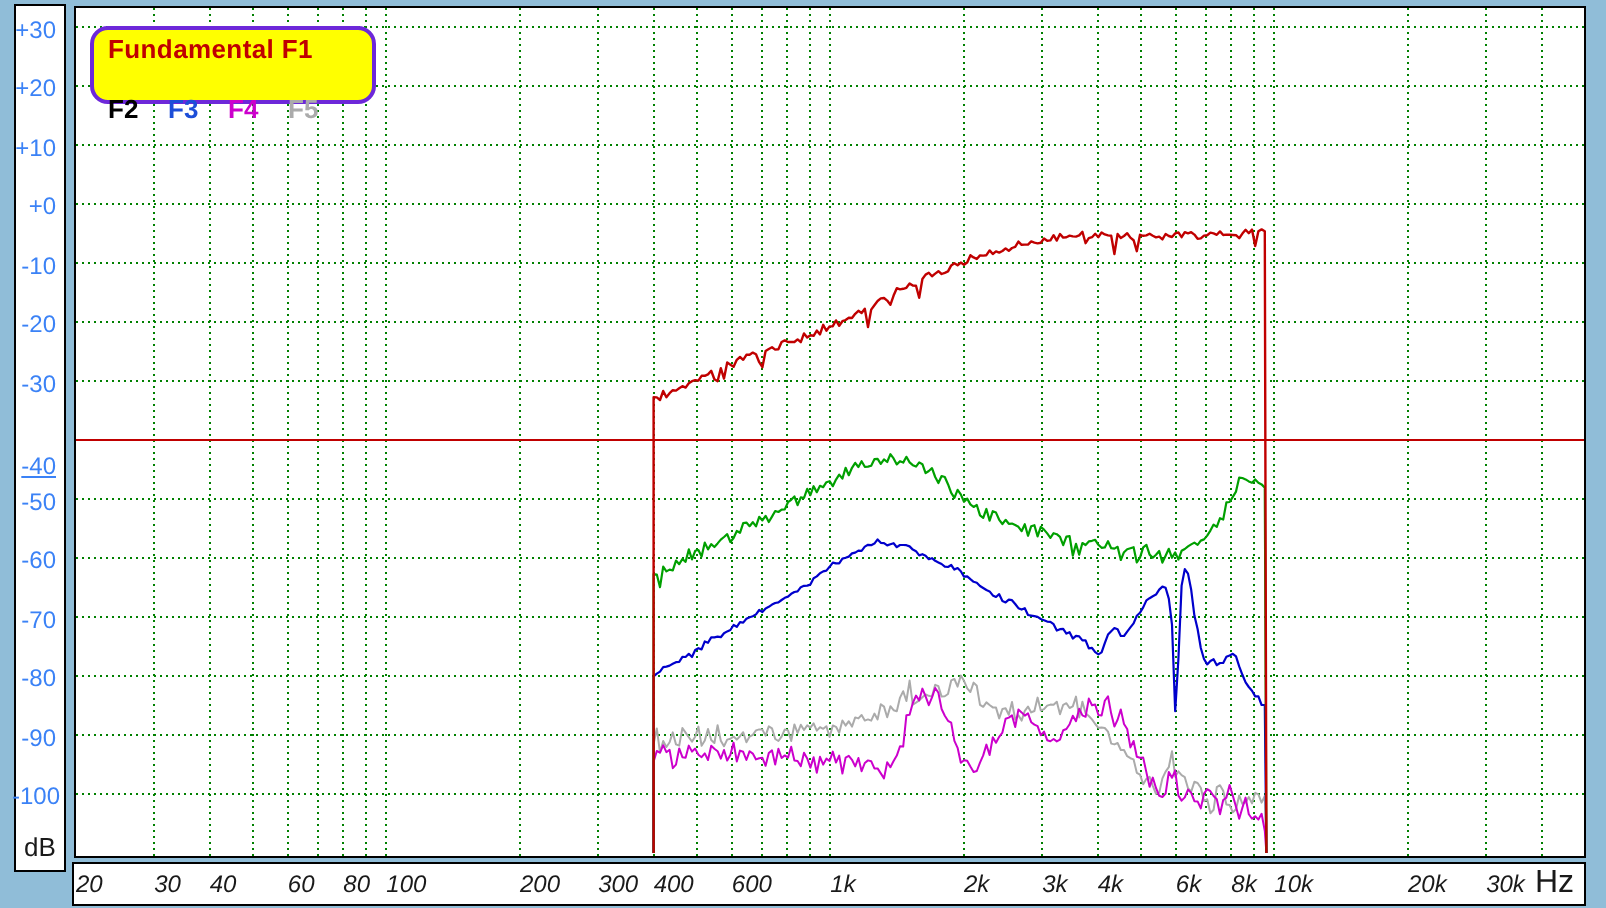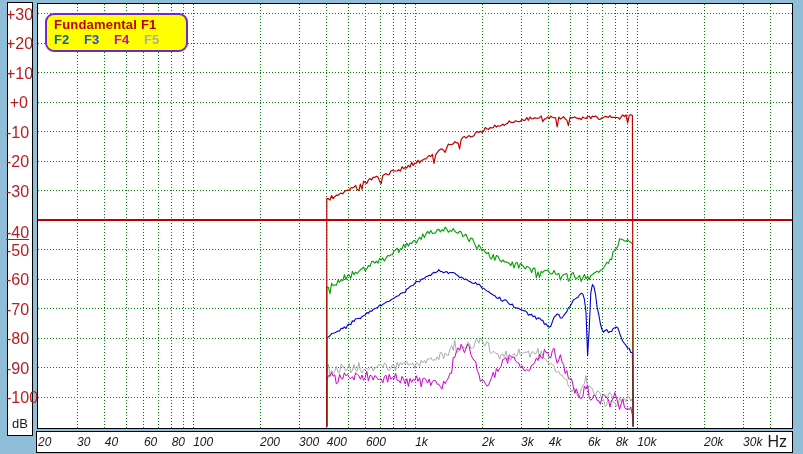--- a/index.html
+++ b/index.html
@@ -6,21 +6,21 @@
   body{
     width:803px;height:454px;position:relative;overflow:hidden;
     background:#90BDD8;
     font-family:"Liberation Sans",sans-serif;
   }
   .strip{position:absolute;background:#FFFFFF;border:1px solid #000;box-sizing:border-box;}
   #y-strip{left:7px;top:2px;width:26px;height:434px;}
   #x-strip{left:36px;top:431px;width:757px;height:22px;}
   #plot-area{position:absolute;left:37px;top:3px;width:756px;height:426px;background:#FFFFFF;border:1px solid #000;box-sizing:border-box;}
   #chart-svg{position:absolute;left:0;top:0;pointer-events:none;}
-  .ylab{position:absolute;right:2px;width:100%;text-align:right;font-size:16px;color:#b91c1c;line-height:12px;box-sizing:border-box;padding-right:2px;}
+  .ylab{position:absolute;right:2px;width:100%;text-align:right;font-size:12px;color:#3b82f6;line-height:12px;box-sizing:border-box;padding-right:2px;}
   .yunit{position:absolute;left:0;width:100%;text-align:center;font-size:13px;color:#1a1a1a;line-height:13px;}
   .xlab{position:absolute;top:4px;font-size:12px;color:#1a1a1a;line-height:12px;white-space:nowrap;font-style:italic;}
   .xunit{position:absolute;top:4px;right:5px;font-size:16px;color:#1a1a1a;line-height:12px;}
   #legend{
     position:absolute;left:45px;top:13px;width:143px;height:39px;box-sizing:border-box;
     border:2px solid #6d28d9;border-radius:9px;padding:2px 0 0 7px;
   }
   #legend-title{font-size:13px;font-weight:bold;line-height:15px;letter-spacing:0.2px;}
   #legend-row2{font-size:13px;font-weight:bold;line-height:16px;}
   #legend-row2 span{display:inline-block;width:30px;}
@@ -127,14 +127,14 @@
       <path d="M326.8 426.5 L326.8 372.0 L328.4 364.2 L330.0 376.3 L331.6 370.5 L333.2 373.5 L334.8 371.1 L336.4 366.2 L338.0 372.2 L339.6 372.8 L341.2 364.0 L342.8 366.3 L344.4 368.6 L346.0 370.8 L347.6 368.4 L349.2 363.3 L350.8 372.9 L352.4 370.3 L354.0 364.5 L355.6 370.0 L357.2 371.5 L358.8 362.6 L360.4 370.4 L362.0 373.1 L363.6 369.8 L365.2 369.4 L366.8 368.3 L368.4 369.8 L370.0 368.1 L371.6 366.1 L373.2 371.1 L374.8 368.3 L376.4 367.4 L378.0 365.2 L379.6 364.7 L381.2 364.8 L382.8 367.8 L384.4 363.2 L386.0 364.2 L387.6 369.5 L389.2 370.5 L390.8 368.3 L392.4 364.7 L394.0 365.2 L395.6 370.5 L397.2 362.2 L398.8 366.5 L400.4 362.4 L402.0 365.0 L403.6 362.7 L405.2 363.8 L406.8 361.7 L408.4 365.3 L410.0 363.6 L411.6 364.4 L413.2 363.1 L414.8 368.5 L416.4 362.7 L418.0 363.4 L419.6 366.4 L421.2 360.2 L422.8 362.8 L424.4 360.6 L426.0 363.3 L427.6 358.7 L429.2 359.2 L430.8 357.5 L432.4 360.3 L434.0 359.7 L435.6 360.3 L437.2 356.8 L438.8 359.7 L440.4 352.1 L442.0 353.3 L443.6 358.6 L445.2 353.1 L446.8 355.1 L448.4 355.6 L450.0 348.8 L451.6 345.6 L453.2 350.5 L454.8 340.3 L456.4 352.3 L458.0 351.3 L459.6 350.2 L461.2 348.6 L462.8 347.2 L464.4 347.9 L466.0 348.3 L467.6 342.4 L469.2 343.1 L470.8 348.3 L472.4 348.1 L474.0 347.0 L475.6 340.2 L477.2 339.5 L478.8 343.3 L480.4 337.7 L482.0 340.4 L483.6 344.2 L485.2 346.0 L486.8 341.3 L488.4 342.9 L490.0 352.4 L491.6 353.4 L493.2 351.2 L494.8 352.5 L496.4 353.7 L498.0 353.8 L499.6 359.2 L501.2 354.5 L502.8 354.1 L504.4 357.4 L506.0 351.0 L507.6 359.8 L509.2 357.6 L510.8 360.3 L512.4 355.4 L514.0 353.3 L515.6 356.2 L517.2 355.5 L518.8 348.8 L520.4 355.3 L522.0 354.6 L523.6 352.8 L525.2 352.3 L526.8 352.4 L528.4 350.9 L530.0 357.1 L531.6 352.4 L533.2 351.6 L534.8 354.0 L536.4 353.2 L538.0 348.3 L539.6 358.7 L541.2 350.9 L542.8 356.6 L544.4 358.0 L546.0 359.7 L547.6 362.0 L549.2 363.9 L550.8 363.7 L552.4 364.0 L554.0 365.8 L555.6 371.8 L557.2 372.2 L558.8 371.5 L560.4 375.0 L562.0 375.0 L563.6 378.1 L565.2 379.1 L566.8 379.7 L568.4 386.4 L570.0 387.3 L571.6 392.1 L573.2 389.4 L574.8 388.4 L576.4 392.9 L578.0 396.9 L579.6 396.3 L581.2 389.2 L582.8 385.8 L584.4 383.6 L586.0 375.6 L587.6 388.3 L589.2 385.7 L590.8 387.6 L592.4 388.6 L594.0 394.1 L595.6 395.8 L597.2 390.9 L598.8 391.5 L600.4 393.9 L602.0 400.6 L603.6 399.6 L605.2 406.6 L606.8 404.9 L608.4 393.6 L610.0 392.6 L611.6 395.4 L613.2 402.3 L614.8 402.5 L616.4 406.2 L618.0 404.6 L619.6 397.7 L621.2 401.9 L622.8 401.2 L624.4 398.5 L626.0 401.7 L627.6 396.4 L629.2 397.2 L630.8 401.3 L632.4 398.0 L633.2 426.5" fill="none" stroke="#ABABAB" stroke-width="1" stroke-linejoin="round"></path>
       <path d="M326.8 426.5 L326.8 380.8 L328.4 375.5 L330.0 376.3 L331.6 372.6 L333.2 376.1 L334.8 374.9 L336.4 384.1 L338.0 382.3 L339.6 374.2 L341.2 378.6 L342.8 378.9 L344.4 372.8 L346.0 375.8 L347.6 374.3 L349.2 377.4 L350.8 378.6 L352.4 376.7 L354.0 380.0 L355.6 372.9 L357.2 374.4 L358.8 375.6 L360.4 379.3 L362.0 375.0 L363.6 380.3 L365.2 377.4 L366.8 371.3 L368.4 380.7 L370.0 375.3 L371.6 375.9 L373.2 380.0 L374.8 375.6 L376.4 376.8 L378.0 379.7 L379.6 379.1 L381.2 378.9 L382.8 382.9 L384.4 376.5 L386.0 375.2 L387.6 382.3 L389.2 374.4 L390.8 379.0 L392.4 377.7 L394.0 378.8 L395.6 373.4 L397.2 380.3 L398.8 380.5 L400.4 383.1 L402.0 376.4 L403.6 379.2 L405.2 383.8 L406.8 378.6 L408.4 386.4 L410.0 378.4 L411.6 382.3 L413.2 379.3 L414.8 380.5 L416.4 375.8 L418.0 381.3 L419.6 377.8 L421.2 386.8 L422.8 378.8 L424.4 377.9 L426.0 379.9 L427.6 383.2 L429.2 379.0 L430.8 385.6 L432.4 381.5 L434.0 380.2 L435.6 380.6 L437.2 384.2 L438.8 384.2 L440.4 386.7 L442.0 389.2 L443.6 381.1 L445.2 383.6 L446.8 380.5 L448.4 377.8 L450.0 373.1 L451.6 373.3 L453.2 357.6 L454.8 357.4 L456.4 351.5 L458.0 347.8 L459.6 350.2 L461.2 344.3 L462.8 348.2 L464.4 352.6 L466.0 348.7 L467.6 344.0 L469.2 346.4 L470.8 354.5 L472.4 357.9 L474.0 360.4 L475.6 361.3 L477.2 370.4 L478.8 373.9 L480.4 381.4 L482.0 380.1 L483.6 380.4 L485.2 383.3 L486.8 386.0 L488.4 385.5 L490.0 381.3 L491.6 377.7 L493.2 372.3 L494.8 377.5 L496.4 368.6 L498.0 371.4 L499.6 368.4 L501.2 366.3 L502.8 359.4 L504.4 358.8 L506.0 357.7 L507.6 363.5 L509.2 354.8 L510.8 356.2 L512.4 357.8 L514.0 356.7 L515.6 361.1 L517.2 362.3 L518.8 363.1 L520.4 367.6 L522.0 365.8 L523.6 370.1 L525.2 370.6 L526.8 369.5 L528.4 370.7 L530.0 369.8 L531.6 365.1 L533.2 364.5 L534.8 362.1 L536.4 357.9 L538.0 360.6 L539.6 354.4 L541.2 357.7 L542.8 358.4 L544.4 349.3 L546.0 352.6 L547.6 352.3 L549.2 357.5 L550.8 357.8 L552.4 350.4 L554.0 348.1 L555.6 356.8 L557.2 363.3 L558.8 359.9 L560.4 354.7 L562.0 362.0 L563.6 364.5 L565.2 373.7 L566.8 370.5 L568.4 378.4 L570.0 378.9 L571.6 378.8 L573.2 386.2 L574.8 393.4 L576.4 388.8 L578.0 394.0 L579.6 397.9 L581.2 398.5 L582.8 396.8 L584.4 386.0 L586.0 388.9 L587.6 385.2 L589.2 397.8 L590.8 400.3 L592.4 398.7 L594.0 394.8 L595.6 396.4 L597.2 400.6 L598.8 400.7 L600.4 404.2 L602.0 396.8 L603.6 394.6 L605.2 395.6 L606.8 398.0 L608.4 399.6 L610.0 407.1 L611.6 400.0 L613.2 398.8 L614.8 392.5 L616.4 397.8 L618.0 403.4 L619.6 409.4 L621.2 403.9 L622.8 398.8 L624.4 407.1 L626.0 409.4 L627.6 408.1 L629.2 409.8 L630.8 406.9 L632.4 415.4 L633.2 426.5" fill="none" stroke="#CC00CC" stroke-width="1" stroke-linejoin="round"></path>
       <path d="M326.8 426.5 L326.8 338.2 L328.4 336.8 L330.0 335.8 L331.6 333.6 L333.2 333.3 L334.8 332.8 L336.4 331.9 L338.0 331.1 L339.6 330.9 L341.2 328.4 L342.8 328.5 L344.4 326.9 L346.0 328.5 L347.6 325.0 L349.2 324.1 L350.8 324.7 L352.4 320.7 L354.0 321.4 L355.6 318.7 L357.2 318.7 L358.8 318.3 L360.4 318.6 L362.0 316.6 L363.6 315.7 L365.2 315.0 L366.8 312.5 L368.4 313.4 L370.0 311.1 L371.6 311.3 L373.2 309.4 L374.8 308.6 L376.4 308.1 L378.0 307.2 L379.6 305.0 L381.2 306.0 L382.8 304.2 L384.4 303.4 L386.0 302.3 L387.6 301.5 L389.2 301.2 L390.8 300.0 L392.4 298.9 L394.0 298.3 L395.6 296.9 L397.2 296.0 L398.8 295.7 L400.4 293.6 L402.0 292.9 L403.6 292.8 L405.2 292.3 L406.8 289.1 L408.4 288.2 L410.0 286.6 L411.6 285.7 L413.2 285.3 L414.8 283.4 L416.4 281.3 L418.0 281.7 L419.6 281.7 L421.2 279.3 L422.8 278.9 L424.4 278.3 L426.0 276.7 L427.6 276.3 L429.2 275.3 L430.8 275.4 L432.4 273.3 L434.0 272.4 L435.6 272.6 L437.2 271.8 L438.8 269.7 L440.4 271.4 L442.0 271.6 L443.6 272.7 L445.2 272.1 L446.8 271.6 L448.4 273.6 L450.0 272.5 L451.6 272.5 L453.2 272.6 L454.8 273.2 L456.4 274.8 L458.0 275.6 L459.6 277.7 L461.2 277.1 L462.8 277.9 L464.4 279.6 L466.0 279.1 L467.6 280.4 L469.2 281.2 L470.8 282.0 L472.4 283.3 L474.0 283.5 L475.6 282.5 L477.2 284.8 L478.8 284.0 L480.4 285.6 L482.0 288.3 L483.6 288.2 L485.2 289.6 L486.8 290.9 L488.4 291.4 L490.0 293.0 L491.6 294.0 L493.2 295.0 L494.8 295.7 L496.4 297.7 L498.0 298.5 L499.6 297.1 L501.2 300.5 L502.8 301.2 L504.4 299.8 L506.0 300.1 L507.6 302.0 L509.2 304.1 L510.8 304.8 L512.4 304.1 L514.0 307.5 L515.6 307.8 L517.2 308.1 L518.8 308.4 L520.4 309.5 L522.0 310.1 L523.6 310.8 L525.2 310.9 L526.8 312.1 L528.4 315.3 L530.0 314.6 L531.6 314.4 L533.2 316.8 L534.8 316.1 L536.4 319.3 L538.0 317.9 L539.6 318.2 L541.2 320.2 L542.8 320.2 L544.4 324.2 L546.0 323.9 L547.6 326.1 L549.2 327.2 L550.8 326.2 L552.4 321.6 L554.0 317.3 L555.6 315.6 L557.2 314.0 L558.8 314.6 L560.4 318.0 L562.0 318.0 L563.6 315.8 L565.2 313.7 L566.8 311.7 L568.4 307.9 L570.0 306.4 L571.6 303.7 L573.2 300.2 L574.8 299.1 L576.4 298.1 L578.0 297.3 L579.6 294.8 L581.2 293.3 L582.8 293.9 L584.4 299.3 L586.0 312.3 L587.6 355.6 L589.2 329.5 L590.8 292.8 L592.4 284.6 L594.0 286.8 L595.6 294.9 L597.2 307.8 L598.8 314.5 L600.4 324.0 L602.0 329.5 L603.6 332.2 L605.2 330.5 L606.8 329.6 L608.4 332.6 L610.0 331.5 L611.6 331.5 L613.2 328.4 L614.8 327.7 L616.4 326.9 L618.0 328.2 L619.6 333.2 L621.2 337.4 L622.8 341.2 L624.4 343.5 L626.0 345.4 L627.6 348.2 L629.2 348.2 L630.8 352.5 L632.4 352.5 L633.2 426.5" fill="none" stroke="#0000CC" stroke-width="1.1" stroke-linejoin="round"></path>
       <path d="M326.8 426.5 L326.8 287.0 L328.4 287.3 L330.0 293.6 L331.6 283.3 L333.2 285.7 L334.8 284.8 L336.4 285.2 L338.0 280.3 L339.6 282.1 L341.2 279.5 L342.8 280.9 L344.4 274.7 L346.0 279.7 L347.6 275.4 L349.2 275.0 L350.8 278.3 L352.4 271.3 L354.0 274.7 L355.6 272.1 L357.2 273.5 L358.8 271.7 L360.4 269.8 L362.0 268.5 L363.6 267.1 L365.2 271.0 L366.8 269.0 L368.4 265.5 L370.0 266.4 L371.6 261.6 L373.2 261.3 L374.8 263.1 L376.4 261.1 L378.0 263.2 L379.6 258.4 L381.2 260.2 L382.8 257.9 L384.4 261.0 L386.0 258.3 L387.6 255.5 L389.2 256.0 L390.8 254.8 L392.4 254.7 L394.0 251.1 L395.6 249.9 L397.2 248.2 L398.8 252.6 L400.4 248.7 L402.0 249.0 L403.6 244.4 L405.2 247.6 L406.8 243.1 L408.4 246.1 L410.0 242.9 L411.6 243.6 L413.2 241.1 L414.8 240.6 L416.4 243.1 L418.0 239.8 L419.6 237.3 L421.2 239.3 L422.8 233.9 L424.4 237.6 L426.0 233.9 L427.6 231.4 L429.2 233.5 L430.8 230.6 L432.4 233.4 L434.0 233.3 L435.6 232.9 L437.2 229.6 L438.8 229.4 L440.4 231.9 L442.0 229.7 L443.6 231.0 L445.2 227.1 L446.8 229.2 L448.4 232.2 L450.0 230.6 L451.6 231.3 L453.2 228.4 L454.8 231.2 L456.4 232.6 L458.0 233.3 L459.6 231.2 L461.2 232.1 L462.8 236.6 L464.4 235.5 L466.0 234.1 L467.6 238.5 L469.2 241.5 L470.8 238.0 L472.4 238.5 L474.0 242.1 L475.6 246.4 L477.2 248.9 L478.8 244.9 L480.4 247.2 L482.0 250.9 L483.6 249.3 L485.2 252.2 L486.8 253.5 L488.4 252.5 L490.0 257.7 L491.6 258.9 L493.2 254.5 L494.8 260.3 L496.4 255.6 L498.0 256.3 L499.6 259.9 L501.2 262.0 L502.8 259.9 L504.4 261.9 L506.0 261.8 L507.6 262.5 L509.2 263.4 L510.8 265.6 L512.4 262.1 L514.0 267.9 L515.6 263.1 L517.2 262.6 L518.8 268.2 L520.4 263.4 L522.0 264.8 L523.6 266.7 L525.2 268.9 L526.8 266.6 L528.4 267.1 L530.0 268.4 L531.6 272.6 L533.2 268.3 L534.8 268.1 L536.4 277.8 L538.0 271.9 L539.6 277.4 L541.2 271.5 L542.8 272.5 L544.4 270.7 L546.0 270.4 L547.6 269.9 L549.2 272.4 L550.8 273.9 L552.4 273.7 L554.0 270.6 L555.6 274.1 L557.2 274.3 L558.8 273.4 L560.4 280.0 L562.0 276.1 L563.6 274.6 L565.2 274.1 L566.8 273.6 L568.4 281.2 L570.0 278.8 L571.6 273.7 L573.2 272.4 L574.8 277.3 L576.4 278.9 L578.0 277.4 L579.6 275.5 L581.2 281.3 L582.8 277.9 L584.4 274.4 L586.0 278.9 L587.6 276.2 L589.2 279.8 L590.8 275.4 L592.4 274.5 L594.0 273.2 L595.6 272.2 L597.2 271.3 L598.8 272.4 L600.4 270.3 L602.0 269.7 L603.6 267.8 L605.2 265.3 L606.8 262.3 L608.4 263.4 L610.0 259.1 L611.6 259.8 L613.2 251.2 L614.8 251.0 L616.4 248.4 L618.0 245.8 L619.6 238.8 L621.2 239.0 L622.8 239.7 L624.4 240.7 L626.0 241.4 L627.6 239.7 L629.2 241.4 L630.8 242.2 L632.4 243.8 L633.2 426.5" fill="none" stroke="#00A000" stroke-width="1.1" stroke-linejoin="round"></path>
       <path d="M326.8 426.5 L326.8 198.6 L328.4 198.7 L330.0 200.0 L331.6 195.5 L333.2 198.6 L334.8 196.6 L336.4 195.1 L338.0 195.3 L339.6 194.1 L341.2 193.1 L342.8 193.8 L344.4 191.6 L346.0 190.6 L347.6 190.1 L349.2 190.3 L350.8 187.9 L352.4 187.9 L354.0 187.2 L355.6 185.4 L357.2 189.6 L358.8 190.6 L360.4 184.1 L362.0 189.3 L363.6 181.2 L365.2 182.4 L366.8 183.4 L368.4 179.9 L370.0 178.5 L371.6 179.9 L373.2 177.4 L374.8 177.4 L376.4 176.3 L378.0 177.1 L379.6 181.1 L381.2 183.6 L382.8 175.5 L384.4 174.5 L386.0 173.6 L387.6 174.8 L389.2 174.6 L390.8 171.0 L392.4 170.2 L394.0 171.0 L395.6 171.0 L397.2 171.0 L398.8 169.7 L400.4 171.1 L402.0 166.7 L403.6 168.7 L405.2 167.6 L406.8 167.9 L408.4 165.3 L410.0 167.2 L411.6 162.4 L413.2 165.4 L414.8 163.2 L416.4 163.1 L418.0 160.2 L419.6 162.9 L421.2 160.6 L422.8 160.0 L424.4 158.9 L426.0 159.0 L427.6 156.9 L429.2 155.4 L430.8 156.5 L432.4 154.4 L434.0 163.5 L435.6 154.8 L437.2 152.6 L438.8 150.5 L440.4 149.2 L442.0 149.0 L443.6 150.3 L445.2 152.4 L446.8 147.8 L448.4 144.1 L450.0 144.7 L451.6 144.4 L453.2 143.9 L454.8 141.7 L456.4 142.8 L458.0 142.9 L459.6 148.9 L461.2 139.5 L462.8 137.3 L464.4 136.4 L466.0 138.1 L467.6 136.8 L469.2 135.6 L470.8 137.0 L472.4 136.4 L474.0 135.7 L475.6 132.7 L477.2 131.6 L478.8 132.6 L480.4 131.3 L482.0 132.4 L483.6 131.3 L485.2 127.6 L486.8 128.7 L488.4 129.5 L490.0 127.7 L491.6 127.8 L493.2 127.6 L494.8 125.2 L496.4 127.0 L498.0 125.7 L499.6 126.3 L501.2 125.5 L502.8 124.2 L504.4 125.4 L506.0 124.0 L507.6 123.4 L509.2 120.8 L510.8 122.4 L512.4 122.3 L514.0 122.3 L515.6 120.7 L517.2 121.3 L518.8 121.7 L520.4 121.4 L522.0 119.3 L523.6 120.4 L525.2 120.2 L526.8 117.6 L528.4 120.3 L530.0 117.0 L531.6 118.8 L533.2 118.6 L534.8 117.8 L536.4 118.2 L538.0 118.3 L539.6 117.7 L541.2 115.9 L542.8 121.6 L544.4 119.1 L546.0 118.6 L547.6 116.9 L549.2 118.6 L550.8 116.2 L552.4 117.2 L554.0 117.7 L555.6 117.9 L557.2 127.0 L558.8 117.0 L560.4 119.0 L562.0 118.0 L563.6 116.6 L565.2 118.8 L566.8 120.1 L568.4 125.6 L570.0 117.4 L571.6 117.9 L573.2 117.7 L574.8 116.9 L576.4 117.9 L578.0 118.7 L579.6 118.3 L581.2 119.7 L582.8 117.0 L584.4 118.0 L586.0 118.5 L587.6 116.7 L589.2 116.2 L590.8 118.6 L592.4 116.1 L594.0 116.7 L595.6 116.1 L597.2 117.3 L598.8 119.4 L600.4 119.2 L602.0 117.8 L603.6 117.6 L605.2 116.3 L606.8 116.7 L608.4 117.4 L610.0 115.7 L611.6 117.5 L613.2 117.3 L614.8 117.4 L616.4 117.5 L618.0 117.6 L619.6 119.1 L621.2 116.8 L622.8 114.9 L624.4 116.6 L626.0 114.8 L627.6 123.0 L629.2 115.6 L630.8 114.7 L632.4 115.6 L633.2 426.5" fill="none" stroke="#C00000" stroke-width="1.2" stroke-linejoin="round"></path>
     </g>
 </svg>
 
 <div id="legend" style="background: rgb(255, 255, 0);">
   <div id="legend-title" style="color: rgb(192, 0, 0);">Fundamental F1</div>
-  <div id="legend-row2"><span style="color: #0369a1;">F2</span><span style="color: #1d4ed8;">F3</span><span style="color: rgb(204, 0, 204);">F4</span><span style="color: rgb(171, 171, 171);">F5</span></div>
+  <div id="legend-row2"><span style="color: #000000; margin-top: 15px;">F2</span><span style="color: #1d4ed8;">F3</span><span style="color: rgb(204, 0, 204);">F4</span><span style="color: rgb(171, 171, 171);">F5</span></div>
 </div>
 
 </body></html>

